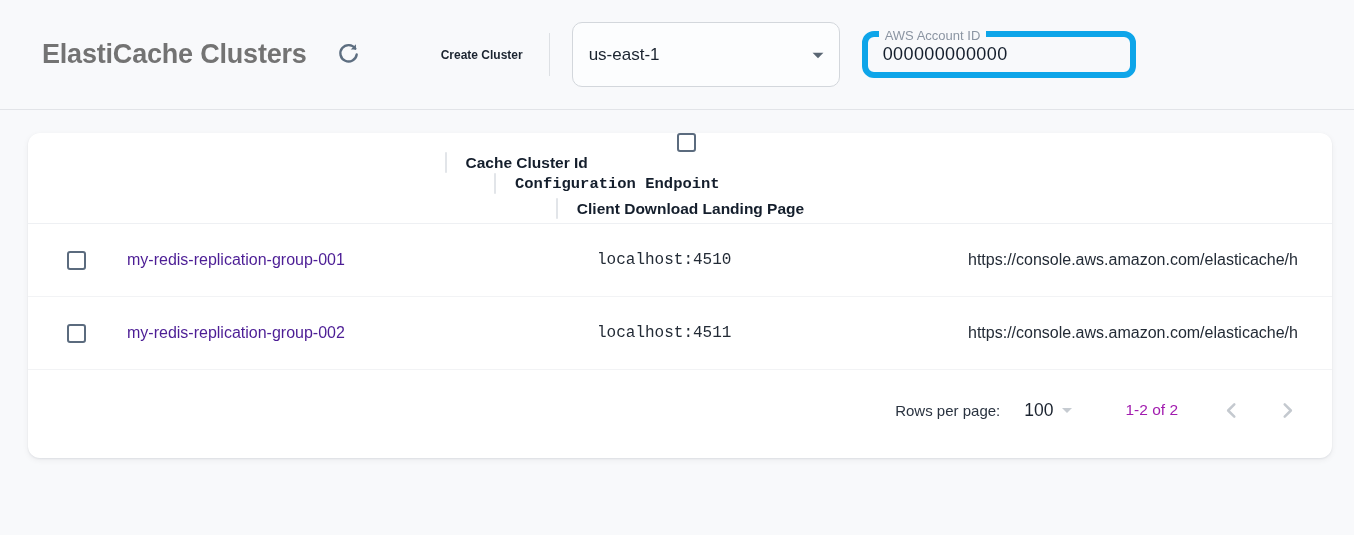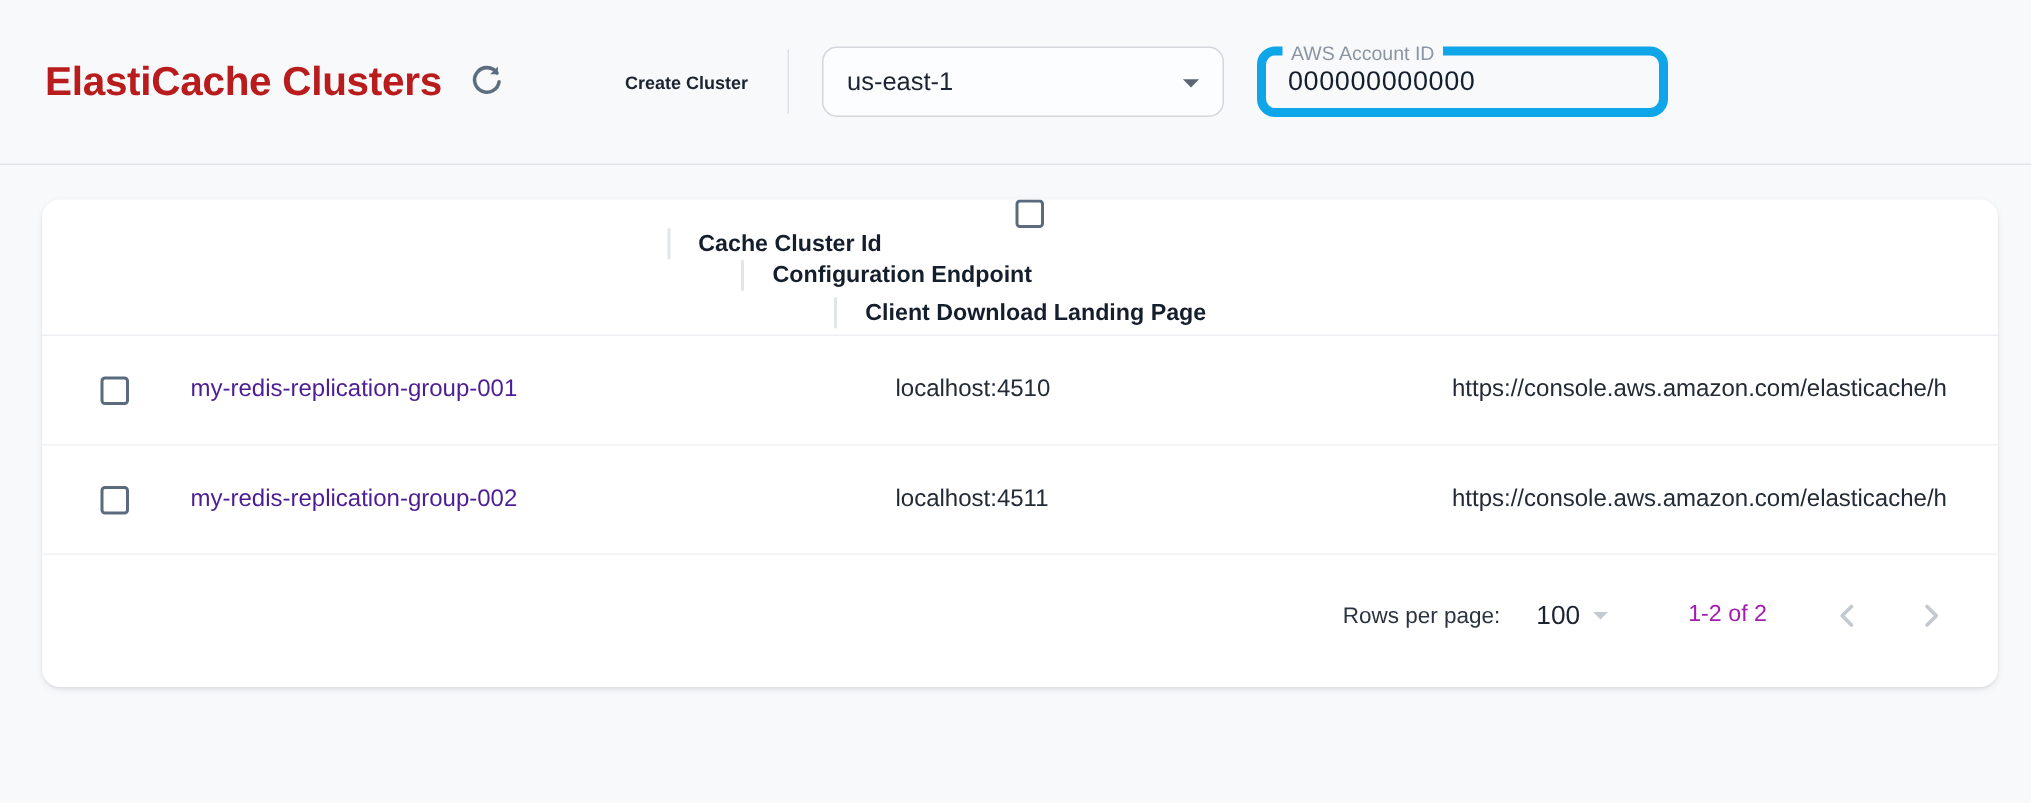--- a/index.html
+++ b/index.html
@@ -12,39 +12,39 @@
     color:#1b2430;
   }
 
   
   .topbar {
     height:110px; display:flex; align-items:center;
     padding:0 22px 0 30px;
     border-bottom:1px solid #e2e4e8;
     background:#f8f9fb;
   }
-  .title { margin:0; font-size:27px; font-weight:700; color:#b91c1c; letter-spacing:-0.2px; }
+  .title { margin:12px; font-size:27px; font-weight:700; color:#737373; letter-spacing:-0.2px; }
   .icon-btn {
     background:none; border:none; padding:3px; margin-left:13px;
     display:flex; align-items:center; cursor:pointer;
   }
   .text-btn {
     background:none; border:none; margin-left:74px;
     font-family:inherit; font-size:12px; font-weight:700; color:#1b2430; cursor:pointer;
     padding:6px 2px;
   }
   .actions-btn {
     margin-left:32px; height:47px; padding:0 21px;
     border:1px solid #d3d7dc; border-radius:17px; background:#fcfdfe;
     display:flex; align-items:center; gap:13px;
     font-family:inherit; font-size:17px; font-weight:700; color:#1b2430; cursor:pointer;
   }
   .vdivider { width:1px; height:43px; background:#dde0e4; margin-left:24px; flex:none; }
   .region-select {
-    margin-left:22px; width:268px; height:47px; flex:none;
+    margin-left:22px; width:268px; height:65px; flex:none;
     border:1px solid #d3d7dc; border-radius:10px; background:#fcfdfe;
     display:flex; align-items:center; justify-content:space-between;
     padding:0 8px 0 16px; font-size:17px; color:#1b2430; cursor:pointer;
   }
   .account-field {
     margin-left:22px; width:274px; height:47px; flex:none;
     border:6px solid #0ea5e9; border-radius:12px; position:relative; background:transparent;
   }
   .account-label {
     position:absolute; top:-9px; left:11px;
@@ -59,21 +59,21 @@
   
   .card {
     margin:23px 22px 0 28px; height:325px;
     background:#ffffff; border-radius:12px; overflow:hidden;
     box-shadow:0 1px 2px rgba(16,24,40,.07), 0 2px 6px rgba(16,24,40,.06);
   }
   .thead { display:flex; align-items:center; height:91px; border-bottom:1px solid #eef0f3;flex-direction:column; }
   .trow  { display:flex; align-items:center; height:73px; border-bottom:1px solid #f2f3f5; }
   .c-check { width:85px; flex:none; display:flex; padding-left:39px; }
   .c-id    { width:471px; flex:none; }
-  .c-ep    { width:372px; flex:none; }
+  .c-ep    { width:372px; flex:none;font-family:Liberation Mono, monospace; }
   .c-url   { flex:1; min-width:0; overflow:hidden; white-space:nowrap; }
   .hcell { display:flex; align-items:center; font-weight:700; font-size:15.5px; color:#141e2c; }
   .hsep  { width:2px; height:21px; border-radius:1px; background:#e2e5e9; margin-right:19px; flex:none; }
   .cell  { font-size:16px; color:#232b36; }
   .c-id.cell  { padding-left:14px; }
   .c-ep.cell  { padding-left:13px; }
   .c-url.cell { padding-left:12px; padding-right:8px; }
   .link { color:#4c1d95; text-decoration:none; cursor:pointer; }
   .checkbox {
     width:19px; height:19px; padding:0; flex:none;

